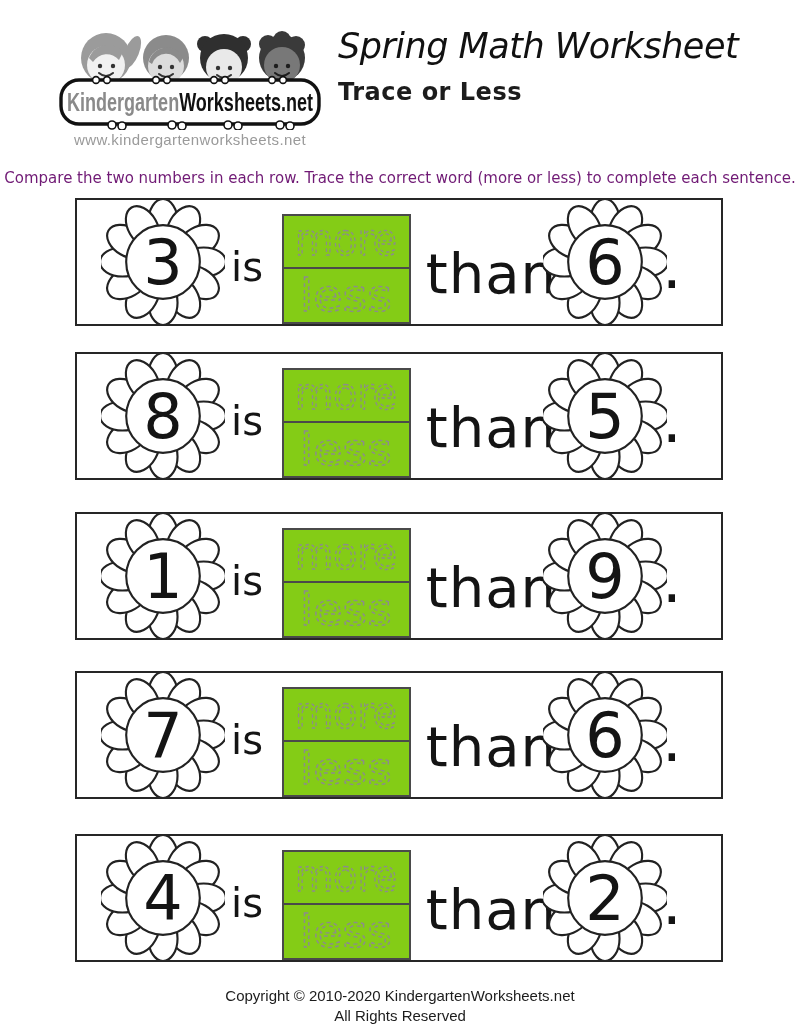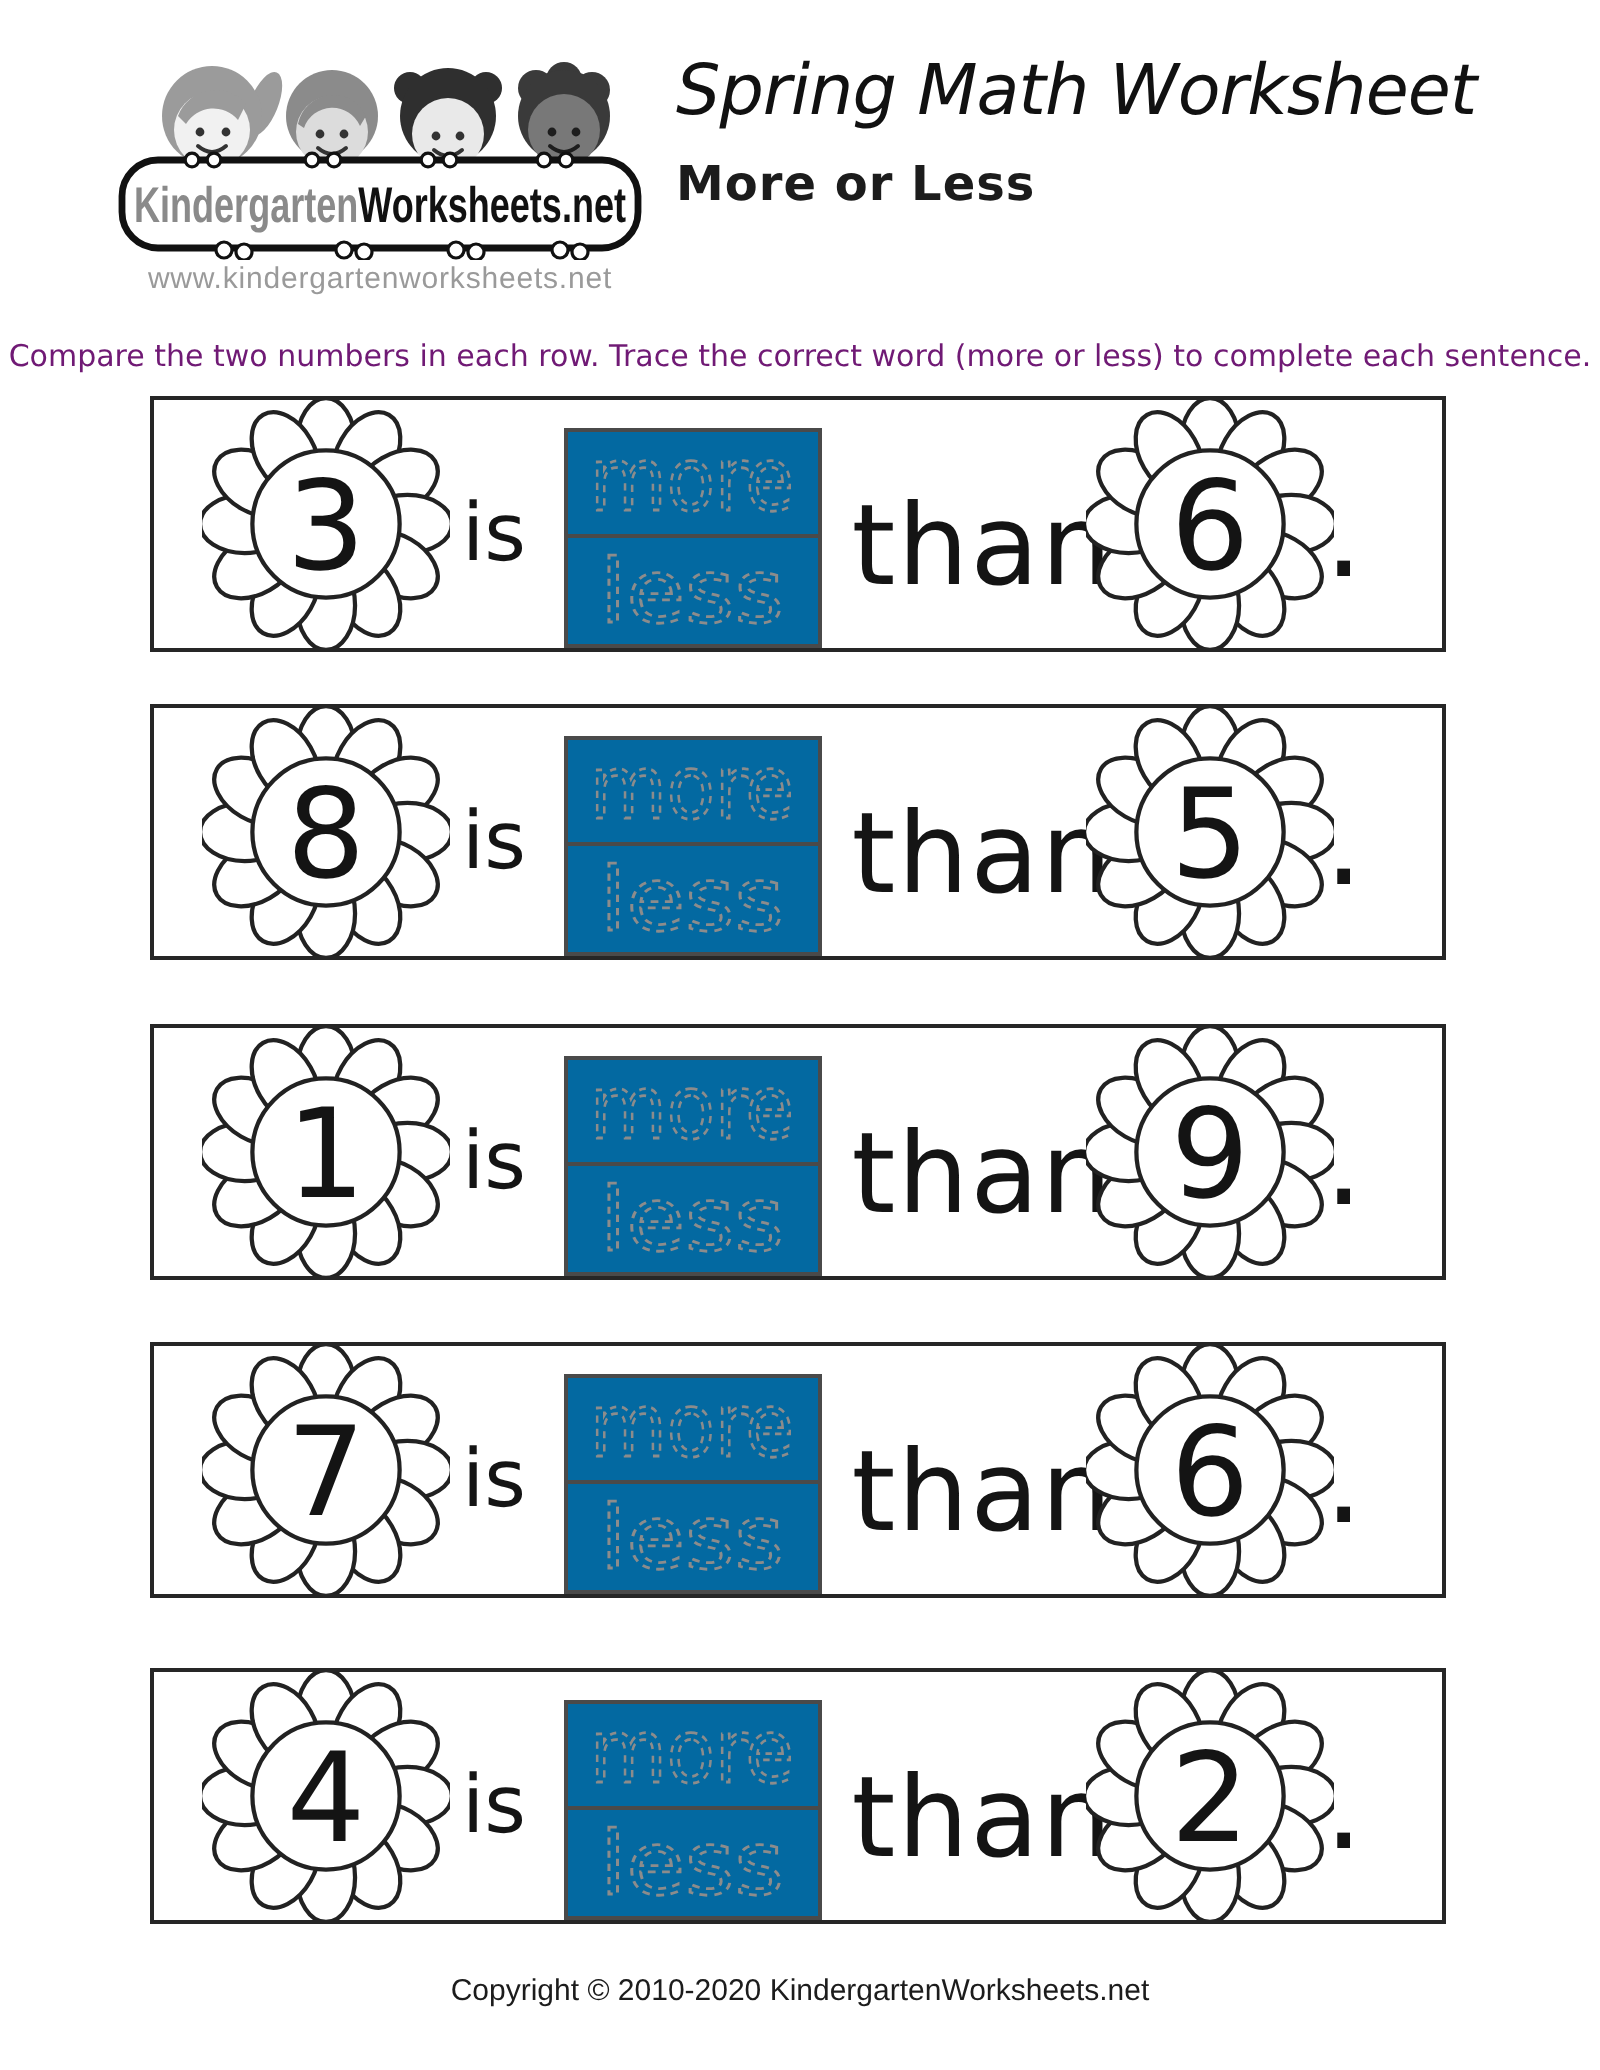--- a/index.html
+++ b/index.html
@@ -31,21 +31,21 @@
   .flower-left{left:24px;top:0;}
   .flower-right{left:466px;top:0;}
   .flower text{font-family:"DejaVu Sans",sans-serif;font-size:64px;fill:#141414;}
 
   .word{position:absolute;font-family:"DejaVu Sans",sans-serif;color:#141414;line-height:1;}
   .word-is{left:143px;top:47px;width:54px;text-align:center;font-size:40px;}
   .word-than{left:330px;top:46px;width:150px;text-align:right;font-size:56px;letter-spacing:1px;}
   .period{left:585px;top:36px;width:24px;font-size:62px;}
 
   .mlbox{position:absolute;left:205px;top:14px;width:129px;height:110px;
-         border:2px solid #4a4a4a;box-sizing:border-box;background:#0369a1;}
+         border:2px solid #4a4a4a;box-sizing:border-box;background:#84cc16;}
   .cell{height:65px;}
   .cell-top{border-bottom:2px solid #4a4a4a;box-sizing:content-box;height:51px;}
   .trace{display:block;width:125px;height:51px;}
   .trace text{font-family:"DejaVu Sans",sans-serif;font-size:44px;fill:none;
               stroke:#8c8c8c;stroke-width:1.4;stroke-dasharray:3.6 3;}
 
   
   .footer{position:absolute;left:0;right:0;top:986px;text-align:center;font-size:15px;color:#1c1c1c;}
   .footer div{line-height:20px;}
 </style>
@@ -137,21 +137,21 @@
         <circle cx="228" cy="103" r="4"></circle>
           <circle cx="238" cy="104" r="4"></circle>
       </g>
       <text x="138" y="89" text-anchor="middle" textLength="246" lengthAdjust="spacingAndGlyphs" style="font-family:'Liberation Sans',sans-serif;font-weight:bold;font-size:25px;"><tspan fill="#8a8a8a">Kindergarten</tspan><tspan fill="#111">Worksheets.net</tspan></text>
     </svg>
     <div class="logo-url">www.kindergartenworksheets.net</div>
   </div>
 
   <div class="title-block">
     <div class="title">Spring Math Worksheet</div>
-    <div class="subtitle">More or Less</div>
+    <div class="subtitle">Trace or Less</div>
   </div>
 
   <div class="instructions">Compare the two numbers in each row. Trace the correct word (more or less) to complete each sentence.</div>
 
   <div class="row row-1">
     <svg class="flower flower-left" viewBox="-64 -64 128 128">
       <use href="#flower-shape"></use>
         <text x="0" y="23" text-anchor="middle">3</text>
       </svg>
     <div class="word word-is">is</div>
@@ -274,15 +274,16 @@
     <div class="word word-than">than</div>
     <svg class="flower flower-right" viewBox="-64 -64 128 128">
       <use href="#flower-shape"></use>
         <text x="0" y="23" text-anchor="middle">2</text>
       </svg>
     <div class="word period">.</div>
   </div>
 
   <div class="footer">
     <div>Copyright © 2010-2020 KindergartenWorksheets.net</div>
+    <div>All Rights Reserved</div>
   </div>
 
 </div>
 
 </body></html>

